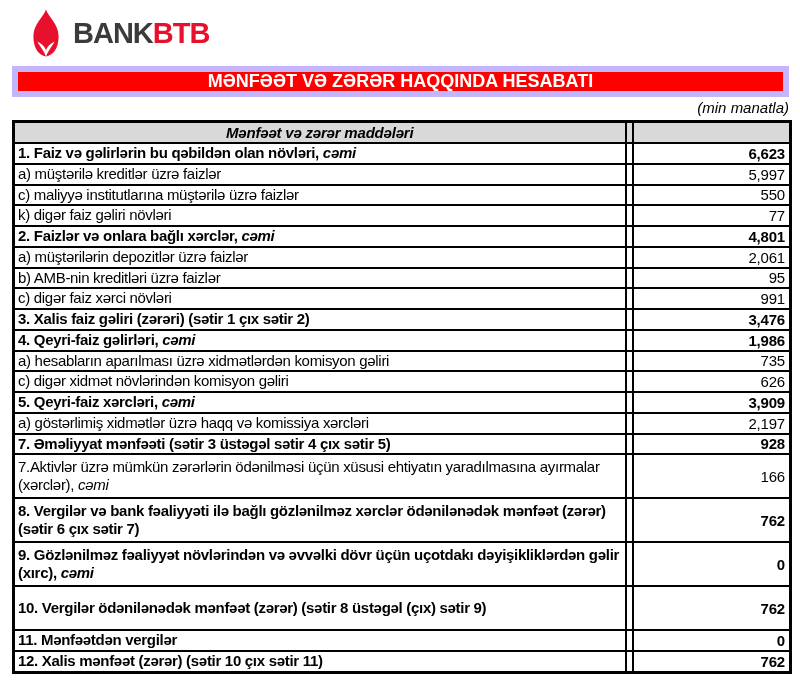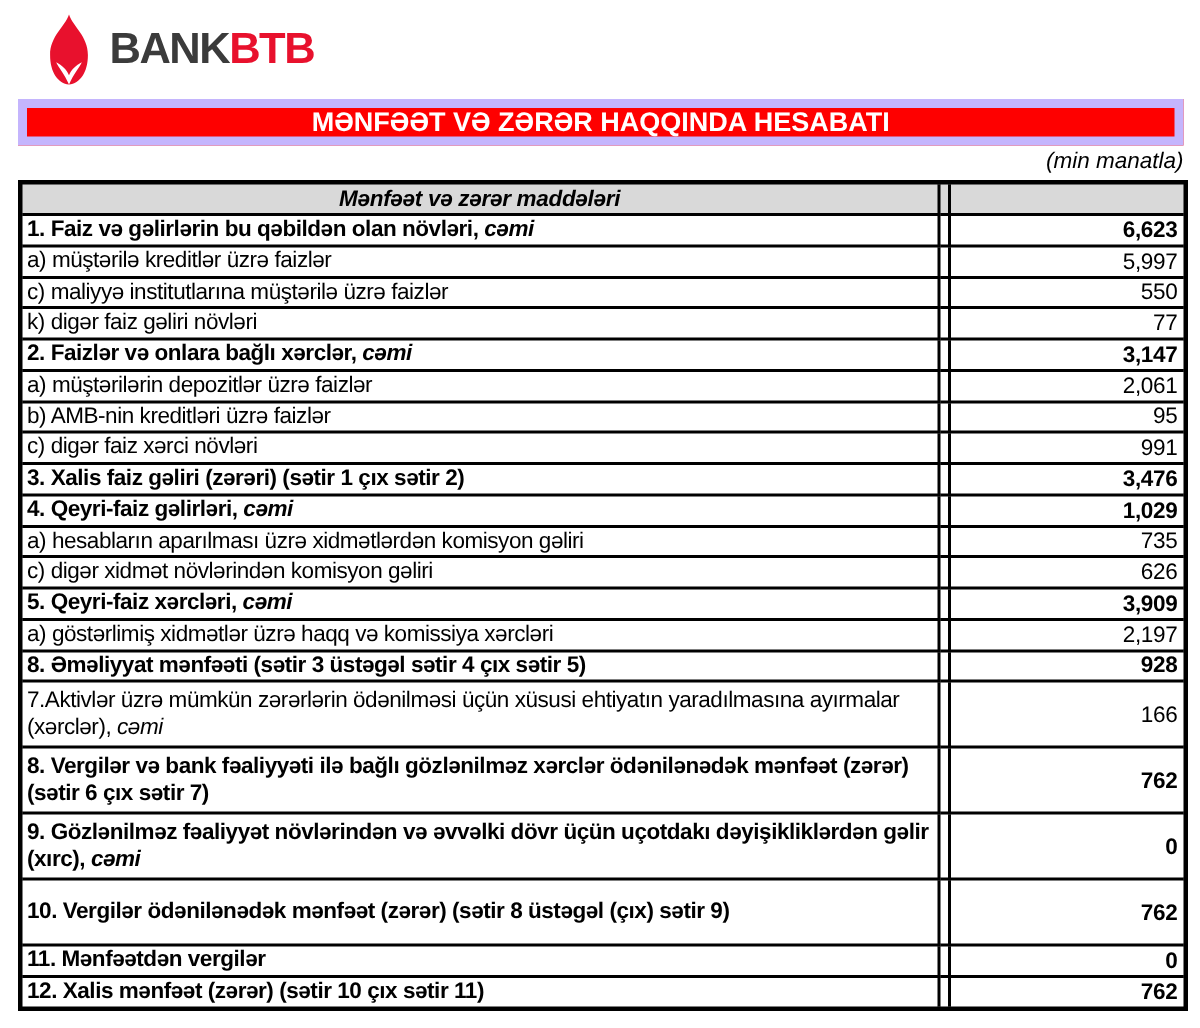--- a/index.html
+++ b/index.html
@@ -104,21 +104,21 @@
         <td class="value">550</td>
       </tr>
       <tr>
         <td class="label">k) digər faiz gəliri növləri</td>
         <td class="spacer"></td>
         <td class="value">77</td>
       </tr>
       <tr>
         <td class="label bold">2. Faizlər və onlara bağlı xərclər, <i>cəmi</i></td>
         <td class="spacer"></td>
-        <td class="value bold">3,147</td>
+        <td class="value bold">4,801</td>
       </tr>
       <tr>
         <td class="label">a) müştərilərin depozitlər üzrə faizlər</td>
         <td class="spacer"></td>
         <td class="value">2,061</td>
       </tr>
       <tr>
         <td class="label">b) AMB-nin kreditləri üzrə faizlər</td>
         <td class="spacer"></td>
         <td class="value">95</td>
@@ -129,21 +129,21 @@
         <td class="value">991</td>
       </tr>
       <tr>
         <td class="label bold">3. Xalis faiz gəliri (zərəri) (sətir 1 çıx sətir 2)</td>
         <td class="spacer"></td>
         <td class="value bold">3,476</td>
       </tr>
       <tr>
         <td class="label bold">4. Qeyri-faiz gəlirləri, <i>cəmi</i></td>
         <td class="spacer"></td>
-        <td class="value bold">1,029</td>
+        <td class="value bold">1,986</td>
       </tr>
       <tr>
         <td class="label">a) hesabların aparılması üzrə xidmətlərdən komisyon gəliri</td>
         <td class="spacer"></td>
         <td class="value">735</td>
       </tr>
       <tr>
         <td class="label">c) digər xidmət növlərindən komisyon gəliri</td>
         <td class="spacer"></td>
         <td class="value">626</td>
@@ -152,21 +152,21 @@
         <td class="label bold">5. Qeyri-faiz xərcləri, <i>cəmi</i></td>
         <td class="spacer"></td>
         <td class="value bold">3,909</td>
       </tr>
       <tr>
         <td class="label">a) göstərlimiş xidmətlər üzrə haqq və komissiya xərcləri</td>
         <td class="spacer"></td>
         <td class="value">2,197</td>
       </tr>
       <tr>
-        <td class="label bold">8. Əməliyyat mənfəəti (sətir 3 üstəgəl sətir 4 çıx sətir 5)</td>
+        <td class="label bold">7. Əməliyyat mənfəəti (sətir 3 üstəgəl sətir 4 çıx sətir 5)</td>
         <td class="spacer"></td>
         <td class="value bold">928</td>
       </tr>
       <tr class="tall">
         <td class="label">7.Aktivlər üzrə mümkün zərərlərin ödənilməsi üçün xüsusi ehtiyatın yaradılmasına ayırmalar (xərclər), <i>cəmi</i></td>
         <td class="spacer"></td>
         <td class="value">166</td>
       </tr>
       <tr class="tall">
         <td class="label bold">8. Vergilər və bank fəaliyyəti ilə bağlı gözlənilməz xərclər ödənilənədək mənfəət (zərər) (sətir 6 çıx sətir 7)</td>

